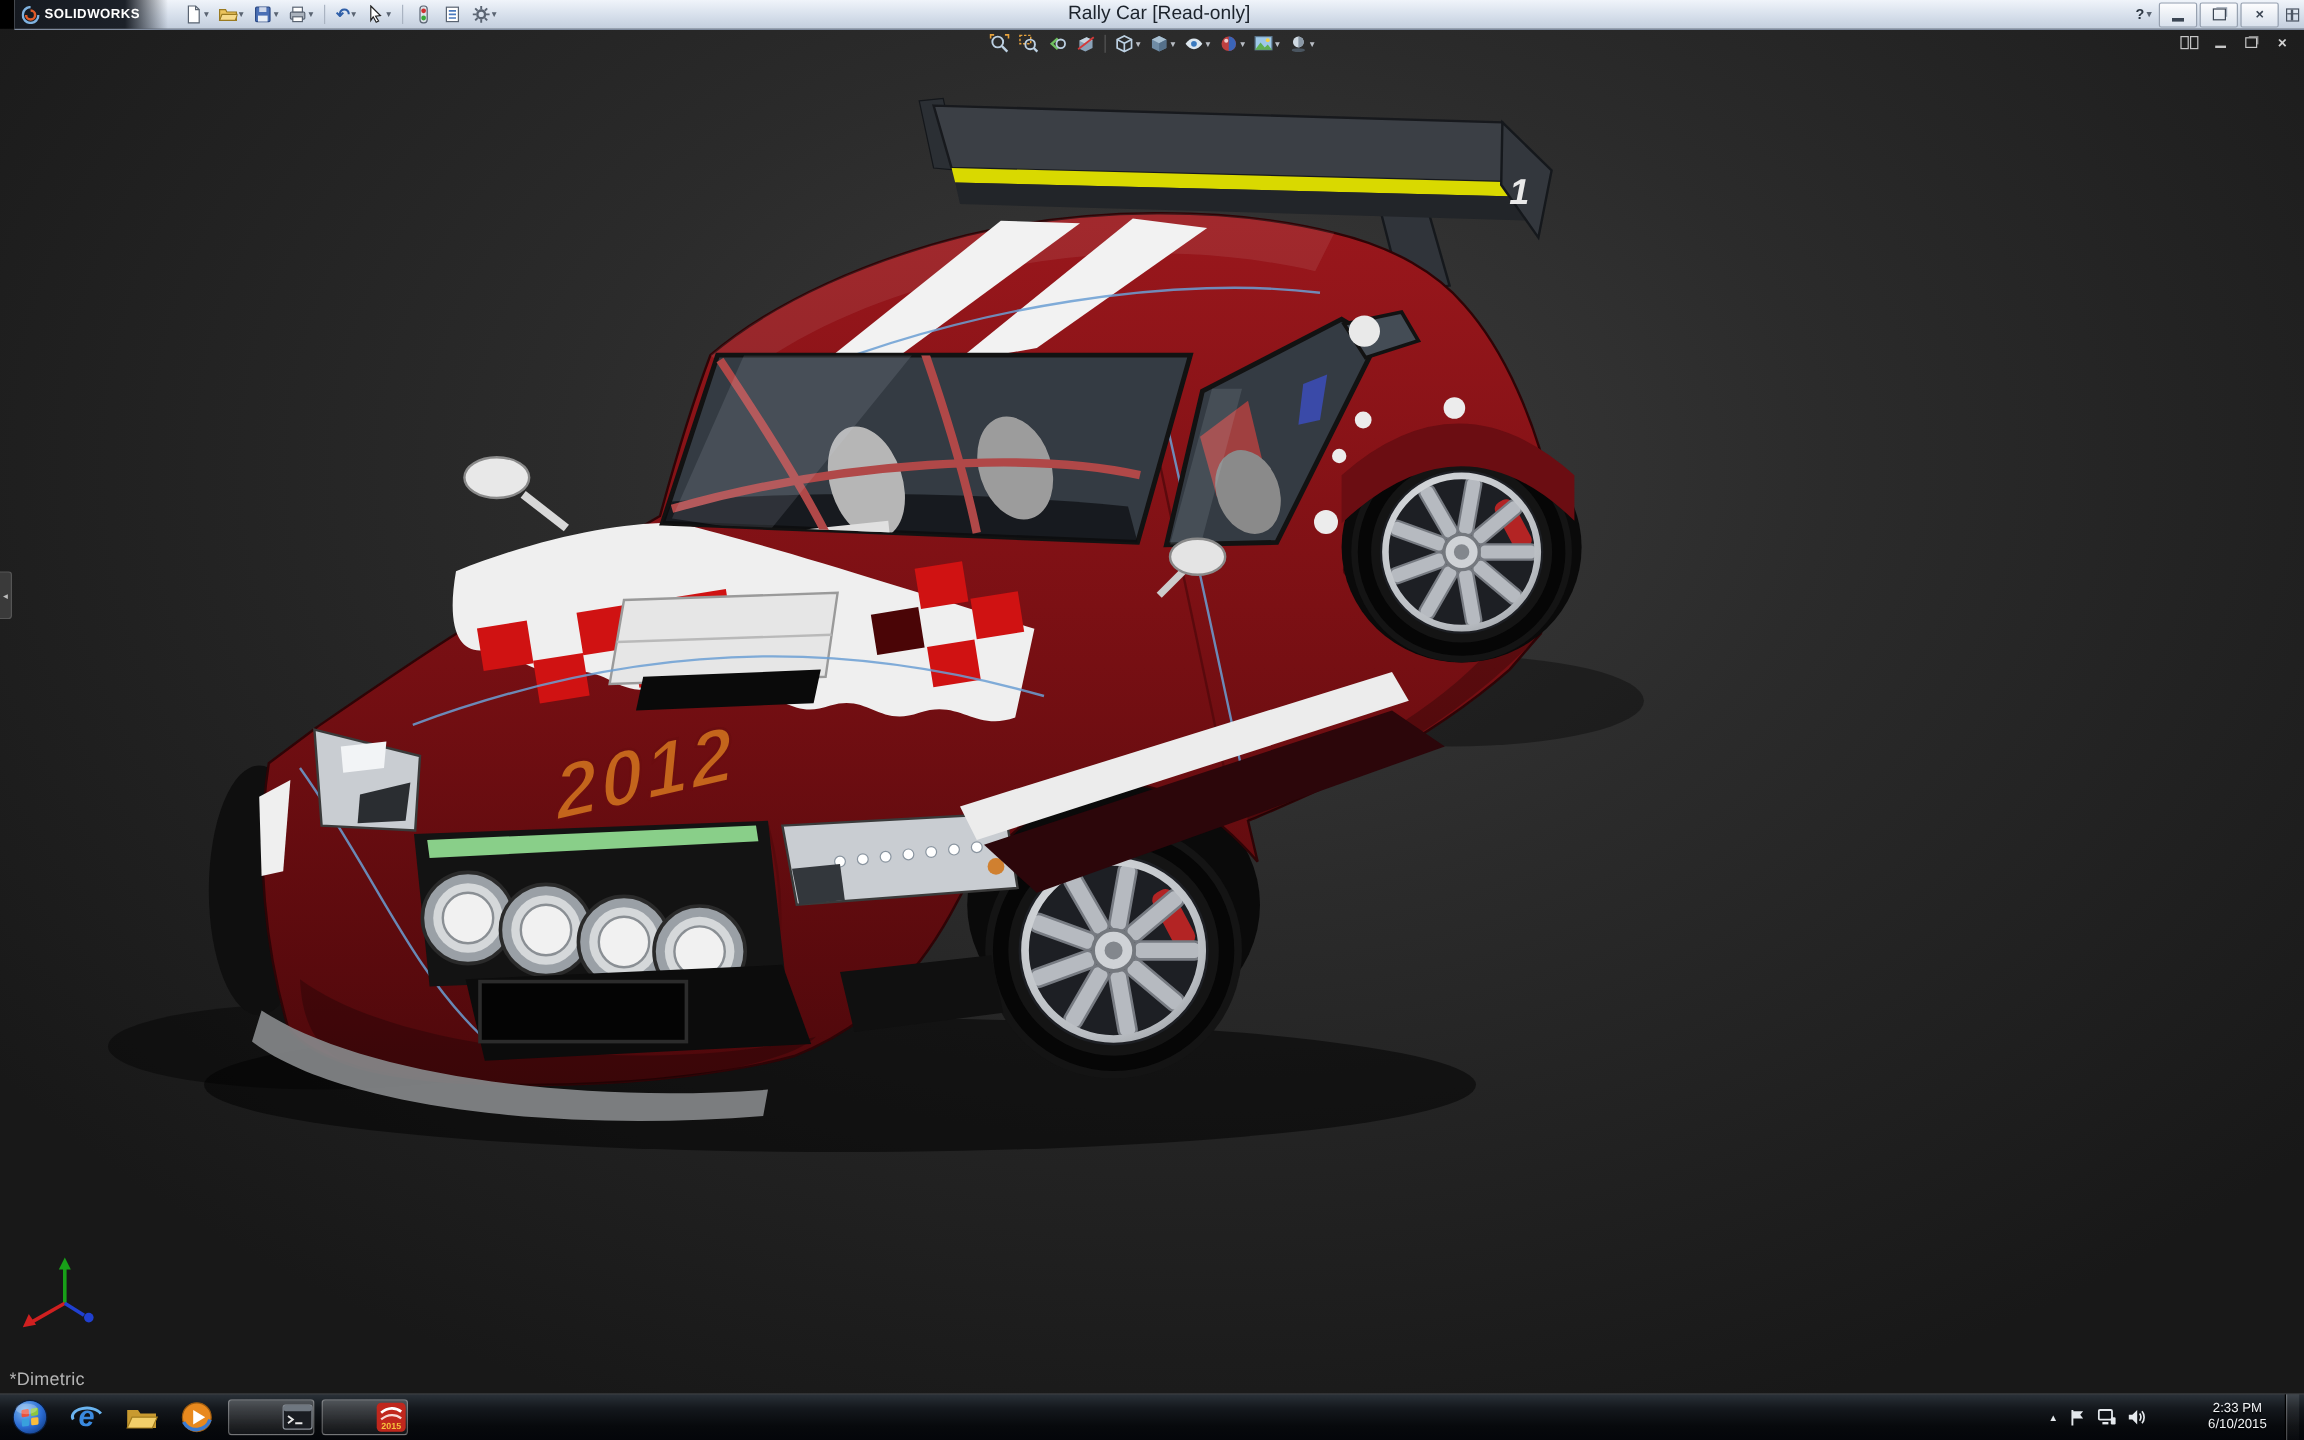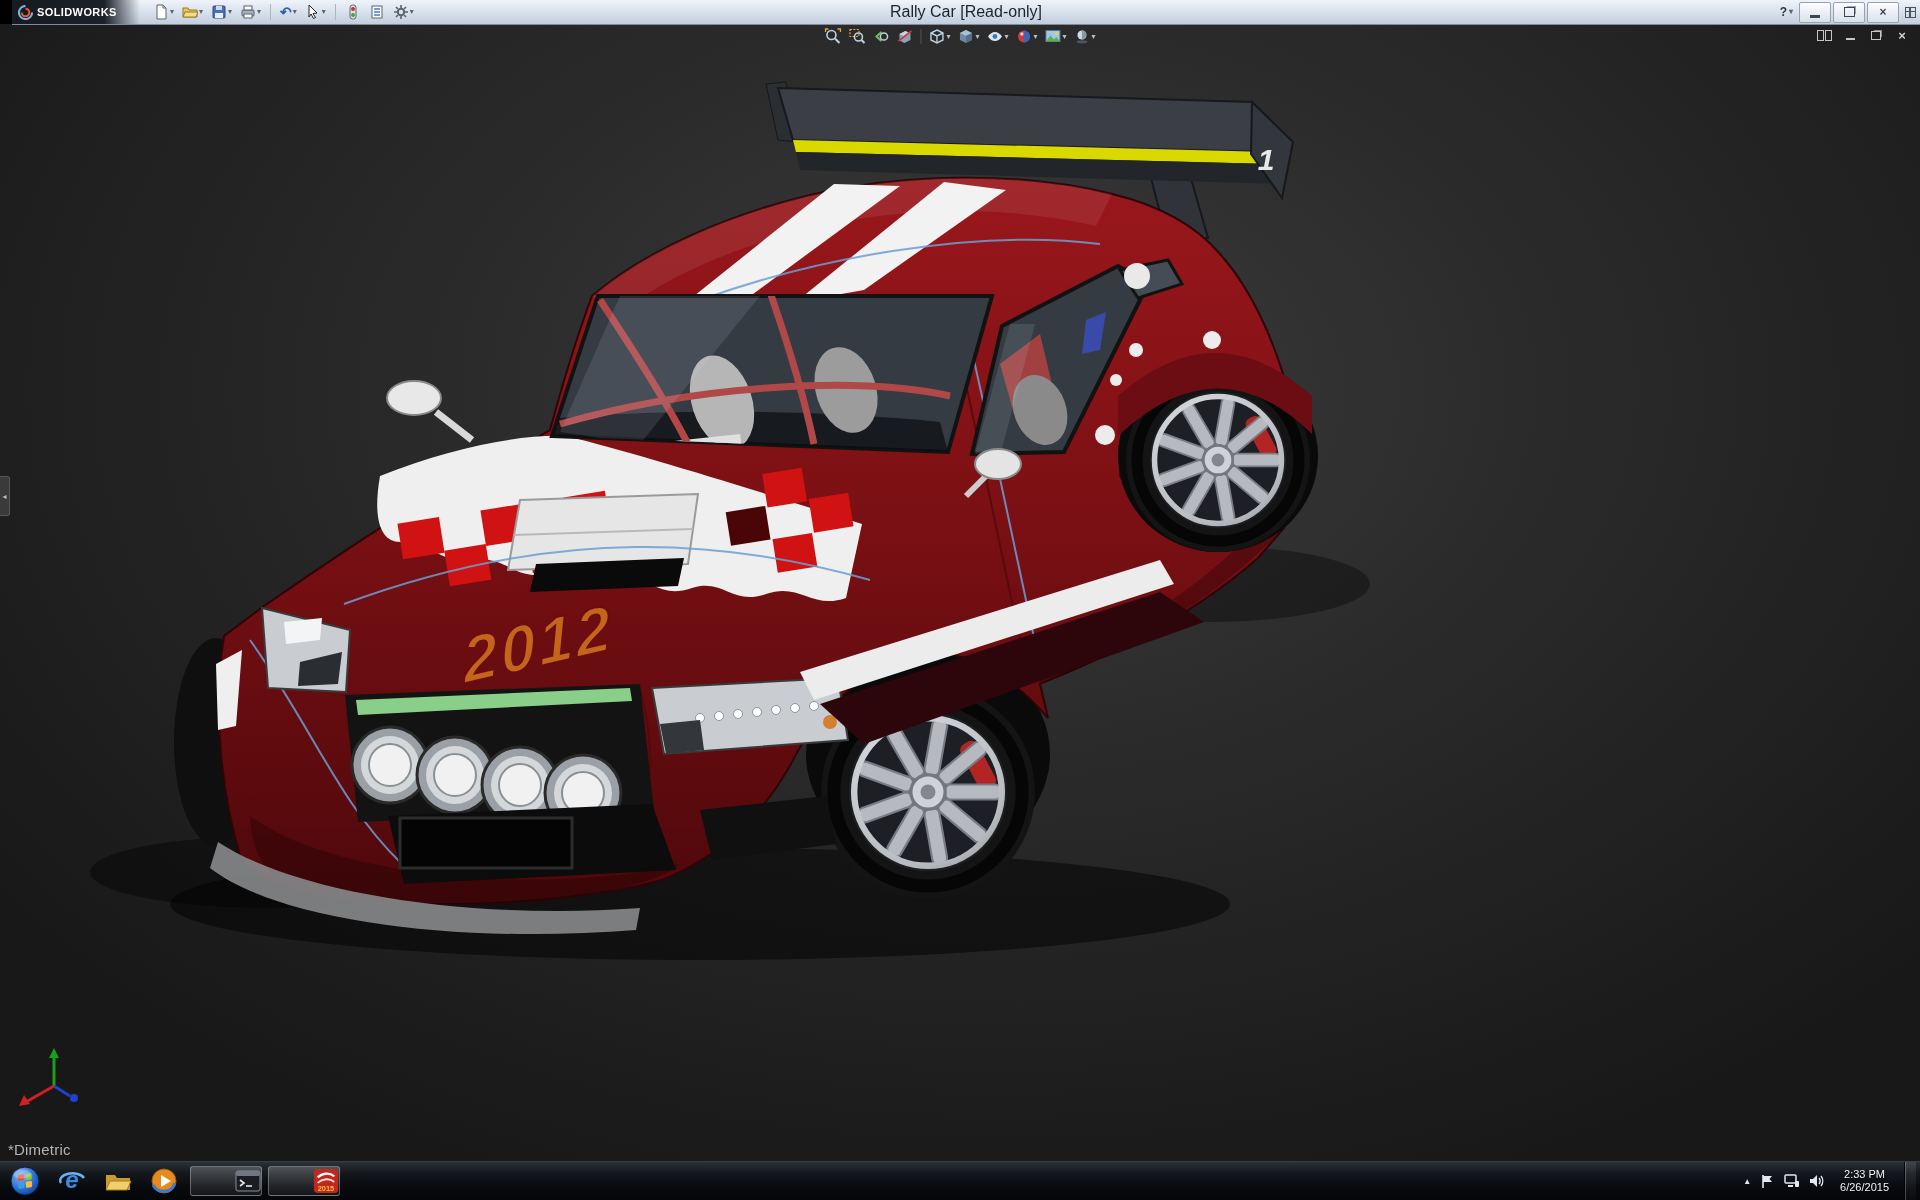--- a/index.html
+++ b/index.html
@@ -57,21 +57,21 @@
     background:linear-gradient(#2a3138 0%,#14181d 30%,#07090c 70%,#04060a 100%);
     border-top:1px solid rgba(255,255,255,.22);display:flex;align-items:center;z-index:40;}
   .start-btn{width:50px;height:38px;display:flex;align-items:center;justify-content:center;}
   .task-icons{display:flex;align-items:center;gap:6px;margin-left:2px;}
   .task-btn{width:40px;height:30px;display:flex;align-items:center;justify-content:center;border-radius:3px;}
   .task-btn.open{background:linear-gradient(rgba(255,255,255,.22),rgba(255,255,255,.06));
     border:1px solid rgba(255,255,255,.3);box-sizing:border-box;width:72px;padding-left:44px;}
   .tray{margin-left:auto;display:flex;align-items:center;gap:9px;padding-right:4px;height:100%;}
   .tray-arrow{color:#e4e8ec;font-size:8px;}
   .tray svg{display:block;}
-  .clock{color:#f2f4f6;font-size:11px;text-align:center;line-height:13px;padding:0 6px;text-shadow:0 1px 1px #000;}
+  .clock{color:#f2f4f6;font-size:11px;text-align:center;line-height:13px;padding:0 6px;text-shadow:0 1px 1px #000;margin-left:36px;}
   .show-desktop{width:11px;height:100%;border-left:1px solid #000;box-shadow:inset 1px 0 0 rgba(255,255,255,.25);
     background:linear-gradient(rgba(255,255,255,.10),rgba(255,255,255,.02));}
 </style>
 </head>
 <body>
 
 <div class="app">
 
   <div class="titlebar">
     <div class="logo">
@@ -568,19 +568,19 @@
         <rect x="1" y="1" width="11" height="8" rx="1" fill="none" stroke="#e4e8ec" stroke-width="1.5"></rect>
         <rect x="4" y="11" width="5" height="2" fill="#e4e8ec"></rect>
         <rect x="11" y="7" width="4" height="6" rx="1" fill="#e4e8ec"></rect>
       </svg>
       <svg width="16" height="14" viewBox="0 0 16 14">
         <polygon points="1,5 4,5 8,1 8,13 4,9 1,9" fill="#e4e8ec"></polygon>
         <path d="M10 4a5 5 0 0 1 0 6M12 2a8 8 0 0 1 0 10" fill="none" stroke="#e4e8ec" stroke-width="1.4"></path>
       </svg>
       <div class="clock">
         <div>2:33 PM</div>
-        <div>6/26/2015</div>
+        <div>6/10/2015</div>
       </div>
       <div class="show-desktop"></div>
     </div>
   </div>
 
 </div>
 
 </body></html>

